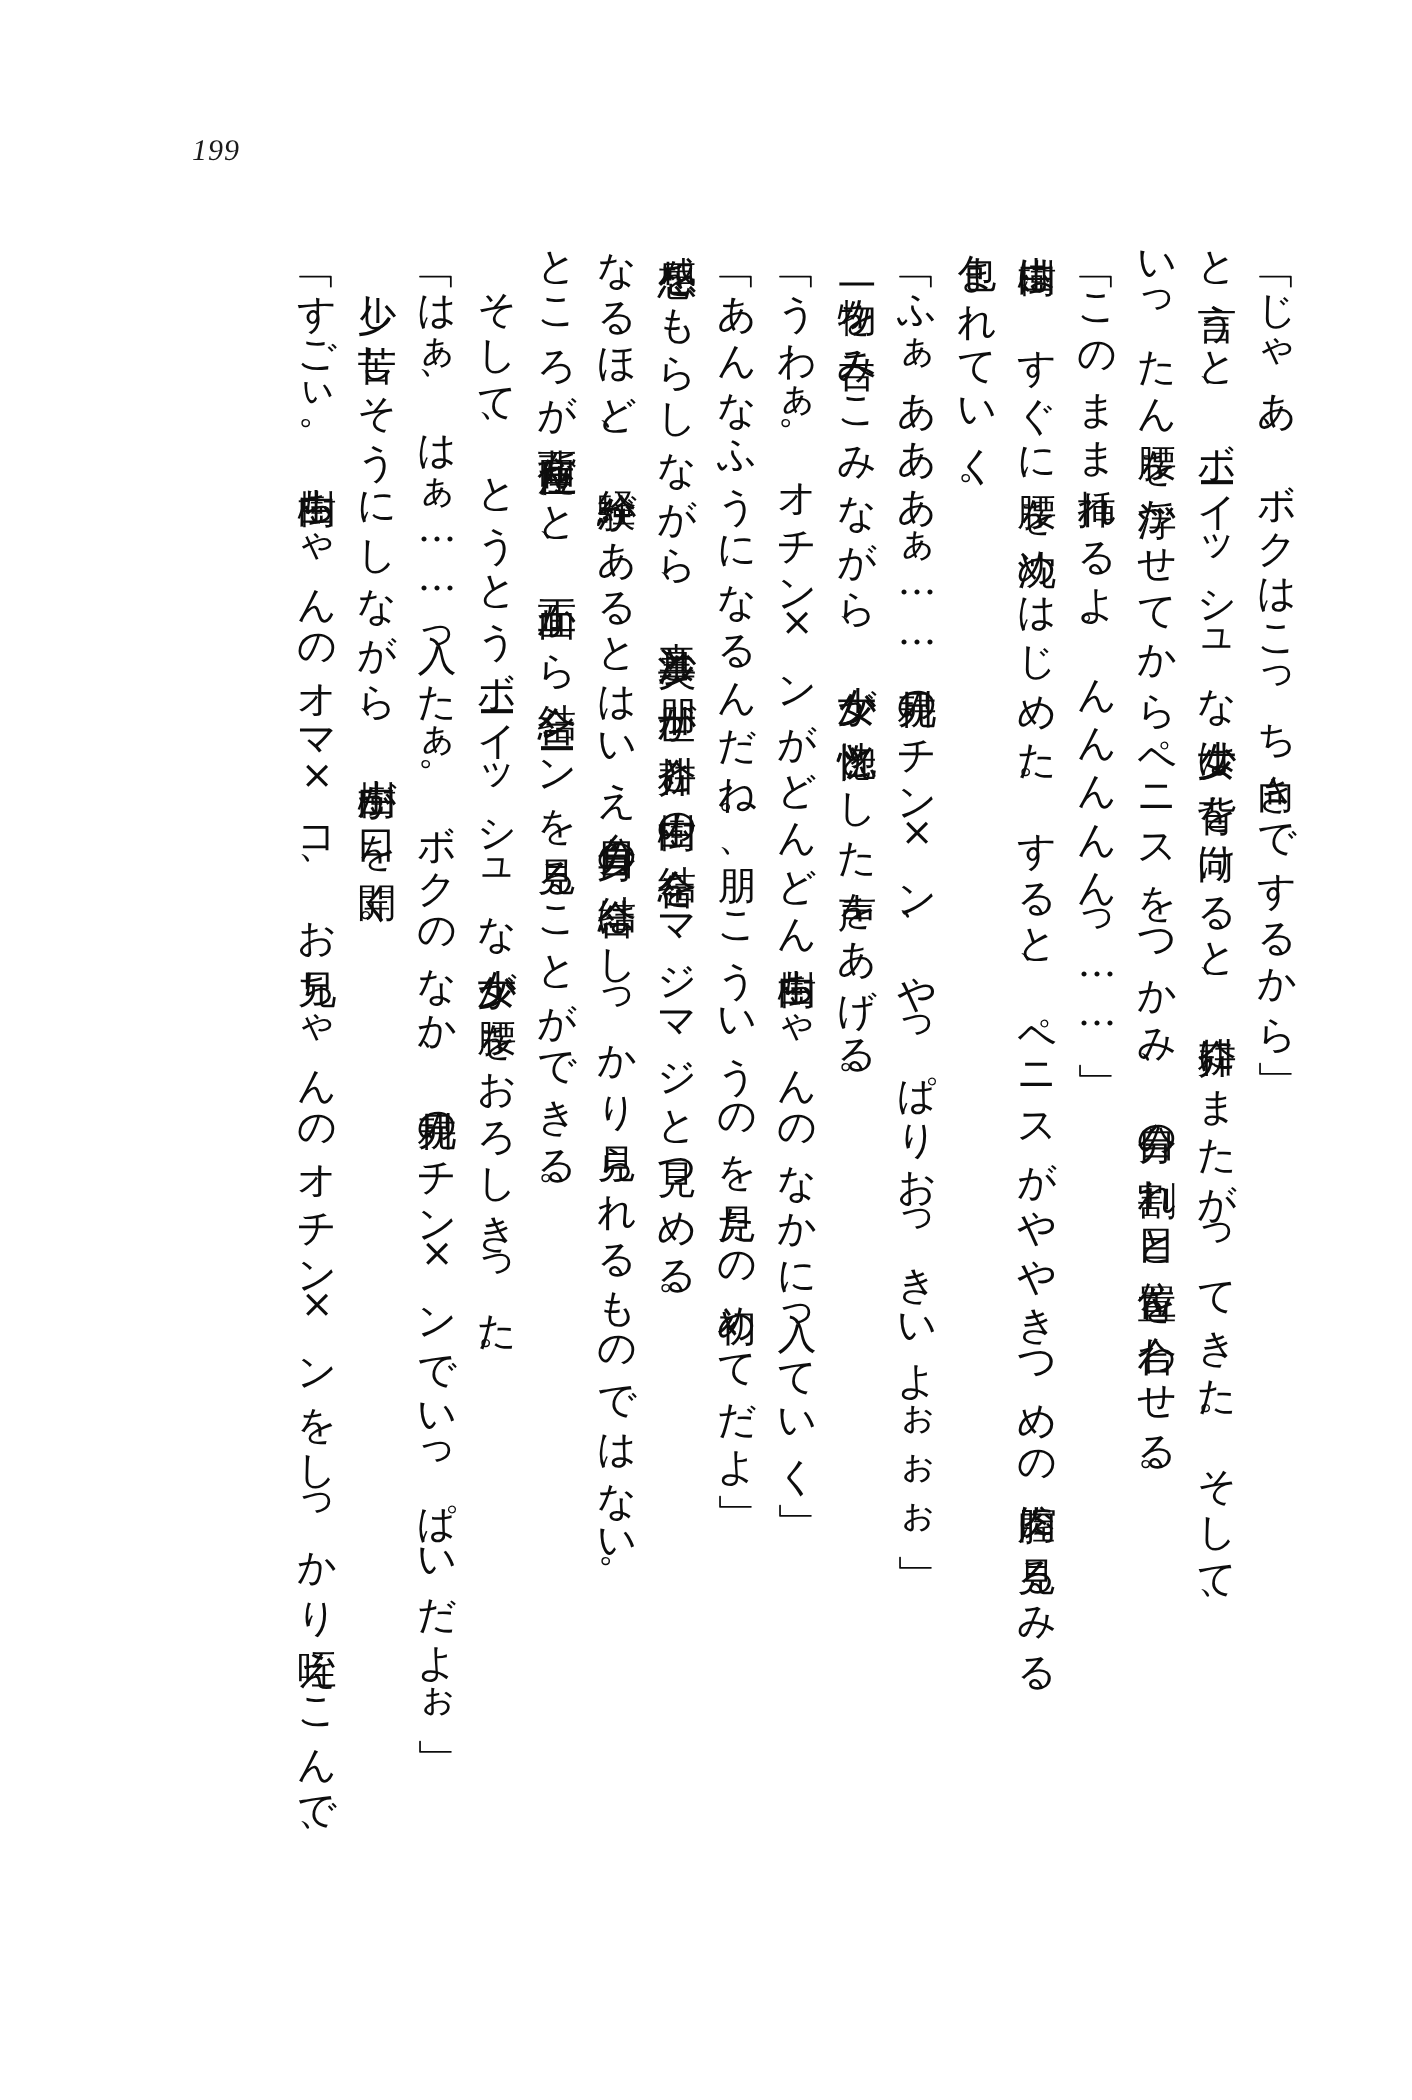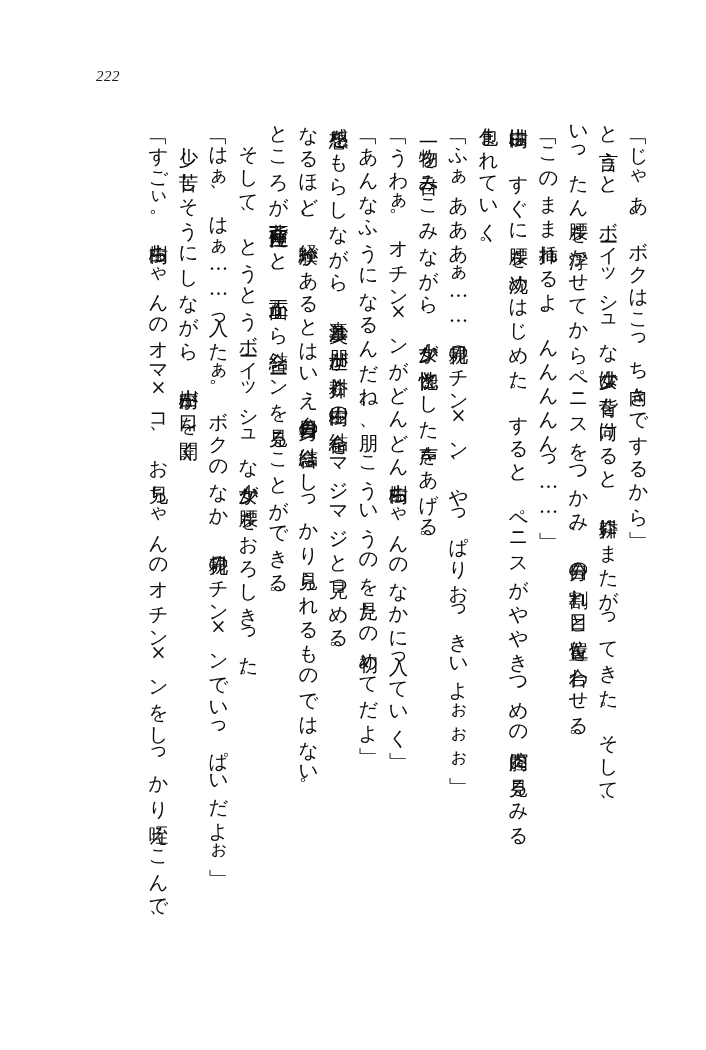--- a/index.html
+++ b/index.html
@@ -60,21 +60,21 @@
   }
   .vline.indent {
     padding-top: 20px;
   }
 </style>
 </head>
 <body>
 
 <div class="page">
 
-  <div class="page-number">222</div>
+  <div class="page-number">199</div>
 
   <div class="text-body" id="text-body">
       <div class="vline indent">「じゃあ、ボクはこっち向きでするから」</div>
       <div class="vline">と言うと、ボーイッシュな少女は背を向けると、耕介にまたがってきた。そして、</div>
       <div class="vline">いったん腰を浮かせてからペニスをつかみ、自分の割れ目と位置を合わせる。</div>
       <div class="vline indent">「このまま挿れるよ。んんんんんっ……」</div>
       <div class="vline">由樹は、すぐに腰を沈めはじめた。すると、ペニスがややきつめの膣肉に見るみる</div>
       <div class="vline">包まれていく。</div>
       <div class="vline indent">「ふぁあああぁ……耕兄のチン×ン、やっぱりおっきいよぉぉぉ」</div>
       <div class="vline indent">一物を呑みこみながら、少女が恍惚とした声をあげる。</div>

